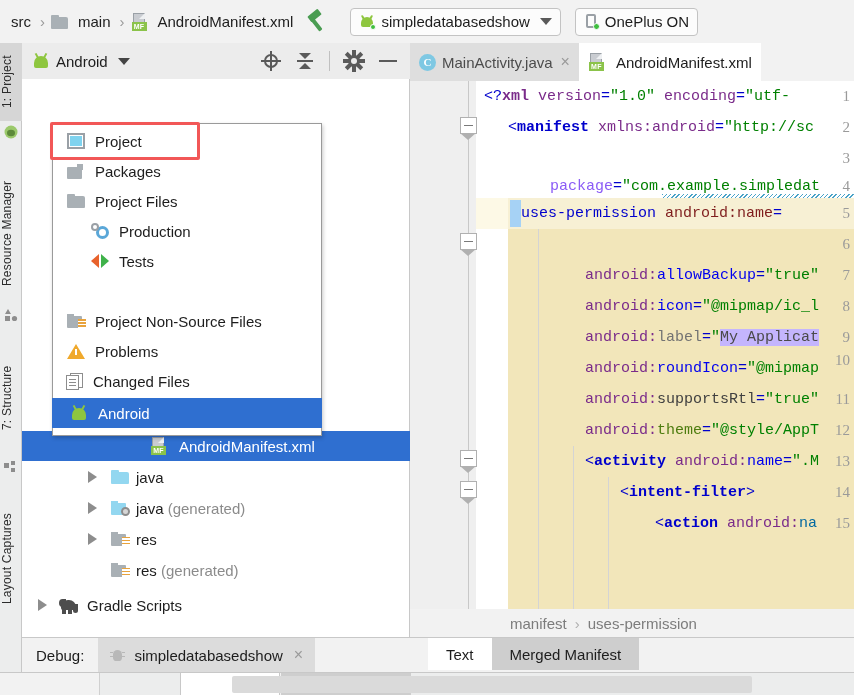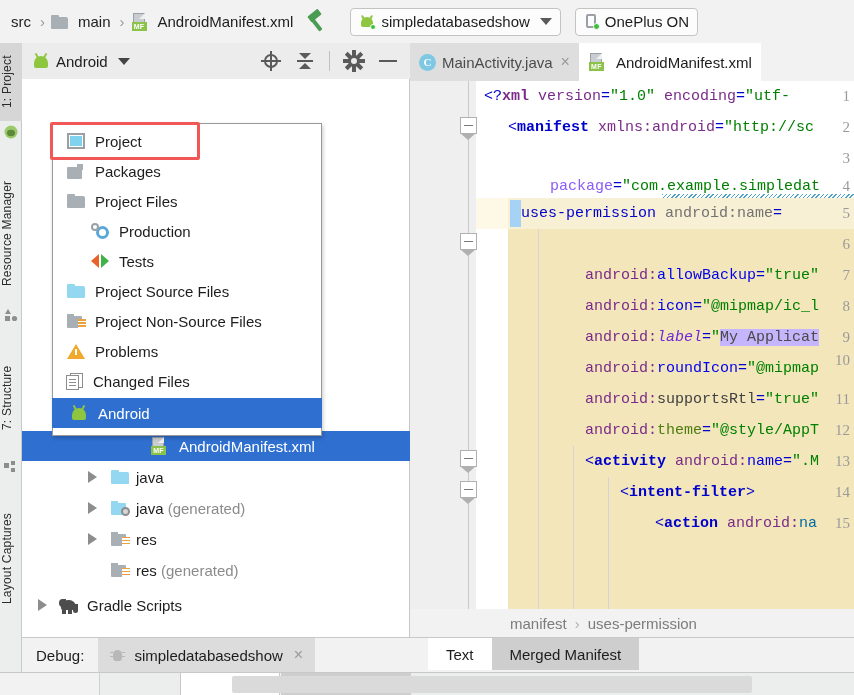--- a/index.html
+++ b/index.html
@@ -596,26 +596,20 @@
       <div class="dd-item" style="top:122px;">
         <span style="width:38px;"></span>
         <span class="ic-tests">
             <span class="l"></span>
             <span class="r"></span>
           </span>
         <span style="width:10px;"></span>
         <span>Tests</span>
       </div>
 
-      <div class="dd-item" style="top:152px;">
-        <span style="width:14px;"></span>
-        <span class="f-blue"></span>
-        <span style="width:10px;"></span>
-        <span>Project Source Files</span>
-      </div>
 
       <div class="dd-item" style="top:182px;">
         <span style="width:14px;"></span>
         <span class="f-gray-lines">
             <span class="ln"></span>
           </span>
         <span style="width:9px;"></span>
         <span>Project Non-Source Files</span>
       </div>
 
@@ -735,28 +729,28 @@
 
       <div class="cline" style="left:74px; top:0px;"><span style="color:#0000cc;">&lt;?</span><span style="color:#7a2b8a;font-weight:bold;">xml</span><span style="color:#7a2b8a;"> version</span><span style="color:#0000cc;">=</span><span style="color:#008000;">"1.0"</span><span style="color:#7a2b8a;"> encoding</span><span style="color:#0000cc;">=</span><span style="color:#008000;">"utf-</span></div>
 
       <div class="cline" style="left:98px; top:31px;"><span style="color:#0000cc;">&lt;</span><span style="color:#0000cc;font-weight:bold;">manifest</span><span style="color:#7a2b8a;"> xmlns:android</span><span style="color:#0000cc;">=</span><span style="color:#008000;">"http://sc</span></div>
 
       <div class="cline" style="left:98px; top:62px;"></div>
 
       <div class="cline" style="left:140px; top:90px;"><span style="color:#8b5cf6;">package</span><span style="color:#0000cc;">=</span><span style="color:#008000;">"com.example.simpledat</span></div>
       <div class="sq-underline" style="left:252px; top:113px; width:192px;"></div>
 
-      <div class="cline" style="left:111px; top:117px;"><span style="color:#0000cc;">uses-permission</span><span style="color:#737373;font-family:Liberation Mono, monospace;"> android:name</span><span style="color:#0000cc;">=</span></div>
+      <div class="cline" style="left:111px; top:117px;"><span style="color:#0000cc;">uses-permission</span><span style="color:#7f1d1d;font-family:Liberation Mono, monospace;"> android:name</span><span style="color:#0000cc;">=</span></div>
 
 
       <div class="cline" style="left:175px; top:179px;"><span style="color:#7a2b8a;">android:</span><span style="color:#0000ee;">allowBackup</span><span style="color:#0000cc;">=</span><span style="color:#008000;">"true"</span></div>
 
       <div class="cline" style="left:175px; top:210px;"><span style="color:#7a2b8a;">android:</span><span style="color:#0000ee;">icon</span><span style="color:#0000cc;">=</span><span style="color:#008000;">"@mipmap/ic_l</span></div>
 
-      <div class="cline" style="left:175px; top:241px;"><span style="color:#7a2b8a;">android:</span><span style="color:#6d28d9;font-style:italic;">label</span><span style="color:#0000cc;">=</span><span style="color:#008000;">"</span><span style="background:#c4b5fd;color:#4a4a4a;">My Applicat</span></div>
+      <div class="cline" style="left:175px; top:241px;"><span style="color:#7a2b8a;">android:</span><span style="color:#737373;">label</span><span style="color:#0000cc;">=</span><span style="color:#008000;">"</span><span style="background:#c4b5fd;color:#4a4a4a;">My Applicat</span></div>
 
       <div class="cline" style="left:175px; top:272px;"><span style="color:#7a2b8a;">android:</span><span style="color:#0000ee;">roundIcon</span><span style="color:#0000cc;">=</span><span style="color:#008000;">"@mipmap</span></div>
 
       <div class="cline" style="left:175px; top:303px;"><span style="color:#7a2b8a;">android:</span><span style="color:#404040;">supportsRtl</span><span style="color:#0000cc;">=</span><span style="color:#008000;">"true"</span></div>
 
       <div class="cline" style="left:175px; top:334px;"><span style="color:#7a2b8a;">android:</span><span style="color:#4d7c0f;">theme</span><span style="color:#0000cc;">=</span><span style="color:#008000;">"@style/AppT</span></div>
 
       <div class="cline" style="left:175px; top:365px;"><span style="color:#0000cc;">&lt;</span><span style="color:#0000cc;font-weight:bold;">activity</span><span style="color:#7a2b8a;"> android:</span><span style="color:#0000ee;">name</span><span style="color:#0000cc;">=</span><span style="color:#008000;">".M</span></div>
 
       <div class="cline" style="left:210px; top:396px;"><span style="color:#0000cc;">&lt;</span><span style="color:#0000cc;font-weight:bold;">intent-filter</span><span style="color:#0000cc;">&gt;</span></div>

